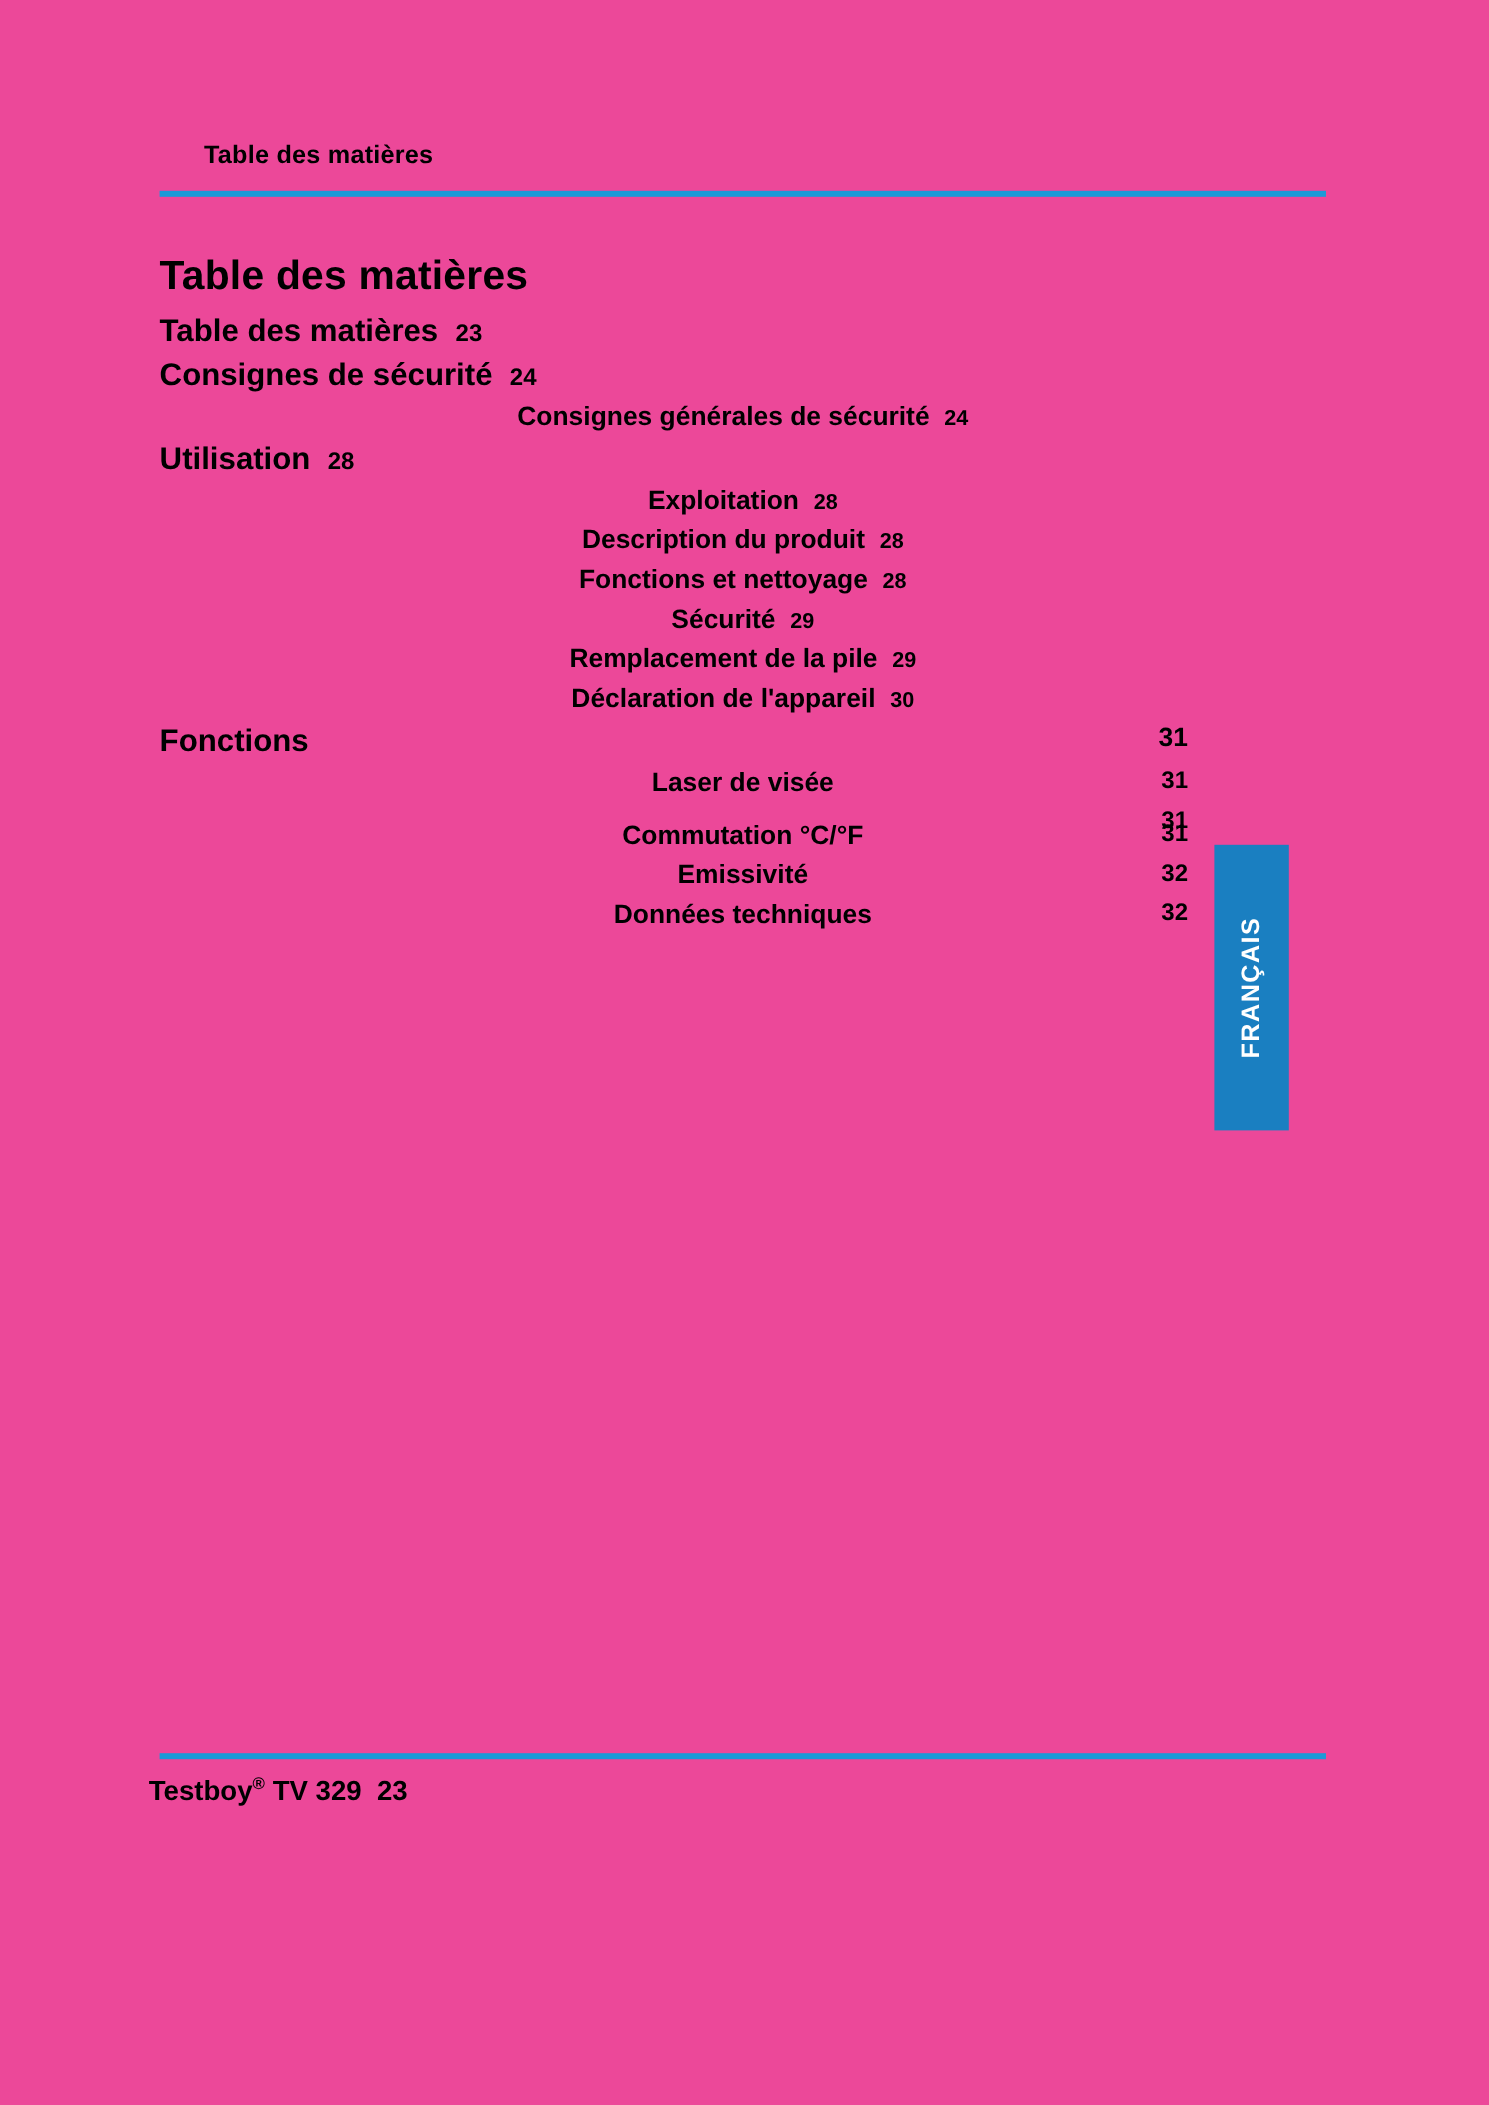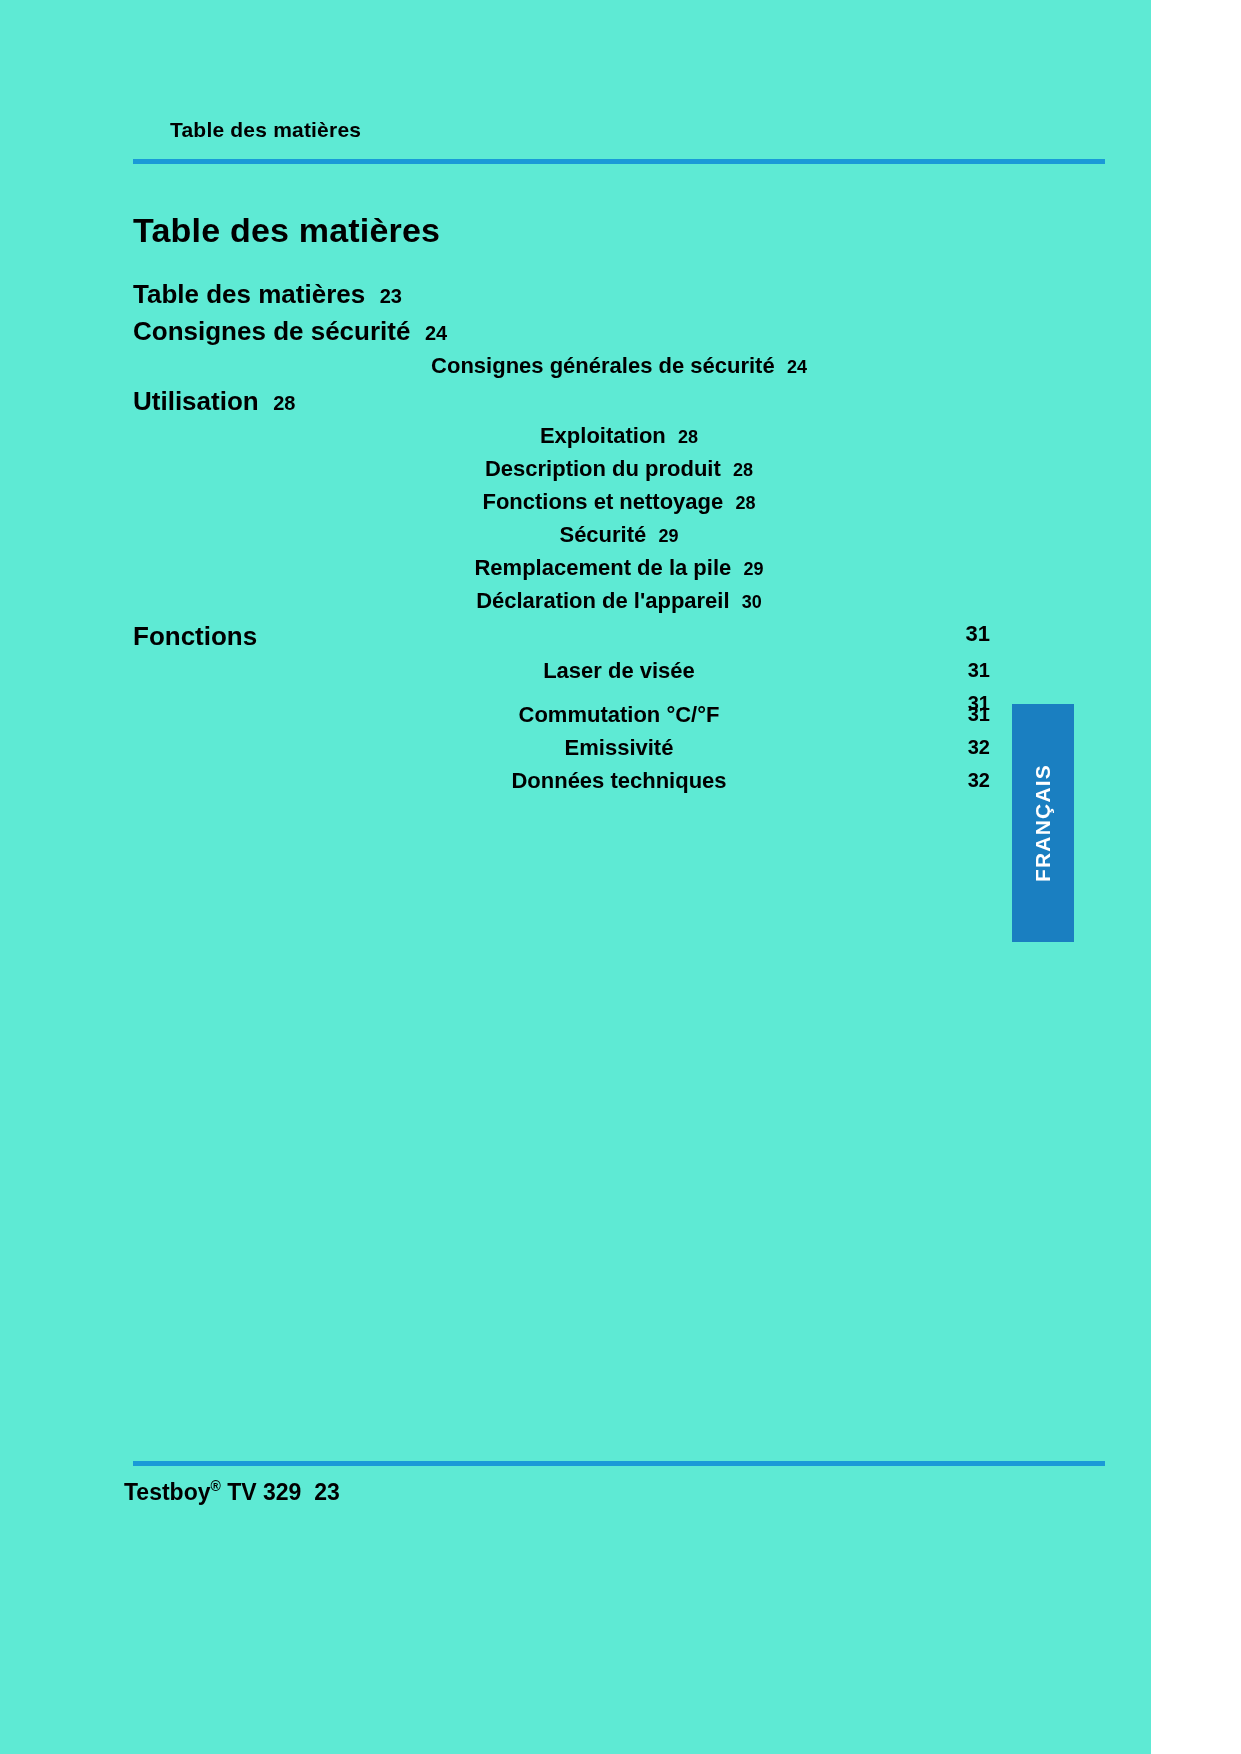--- a/index.html
+++ b/index.html
@@ -12,23 +12,23 @@
     height: 1754px;
     position: relative;
     font-family: "Liberation Sans", sans-serif;
     color: #000000;
     overflow: hidden;
   }
 
   .page {
     position: absolute;
     left: 0; top: 0;
-    width: 1151px;
+    width: 1241px;
     height: 1754px;
-    background: #5eead4;
+    background: #ec4899;
   }
 
   
   .running-head {
     position: absolute;
     left: 170px;
     top: 118px;
     font-size: 21px;
     font-weight: bold;
     letter-spacing: 0.2px;
@@ -61,21 +61,20 @@
     font-weight: bold;
     letter-spacing: 0.2px;
   }
 
   
   .toc {
     position: absolute;
     left: 133px;
     top: 262px;
     width: 972px;
-    margin-top: 19px;
   }
   .toc-row {
     display: block;
     position: relative;
     white-space: nowrap;
     line-height: 1.0;
   }
   .toc-label {
     display: inline;
     font-weight: bold;

